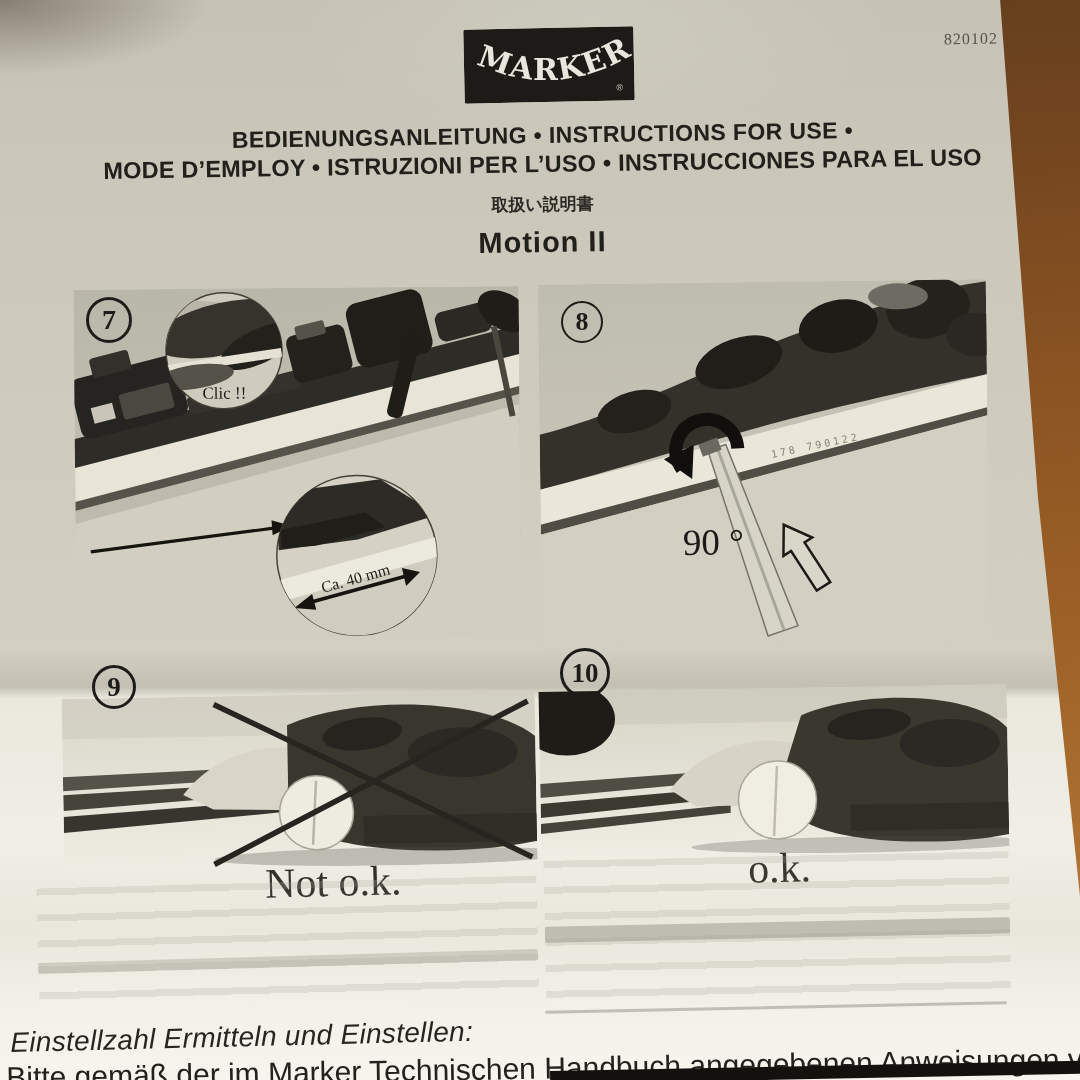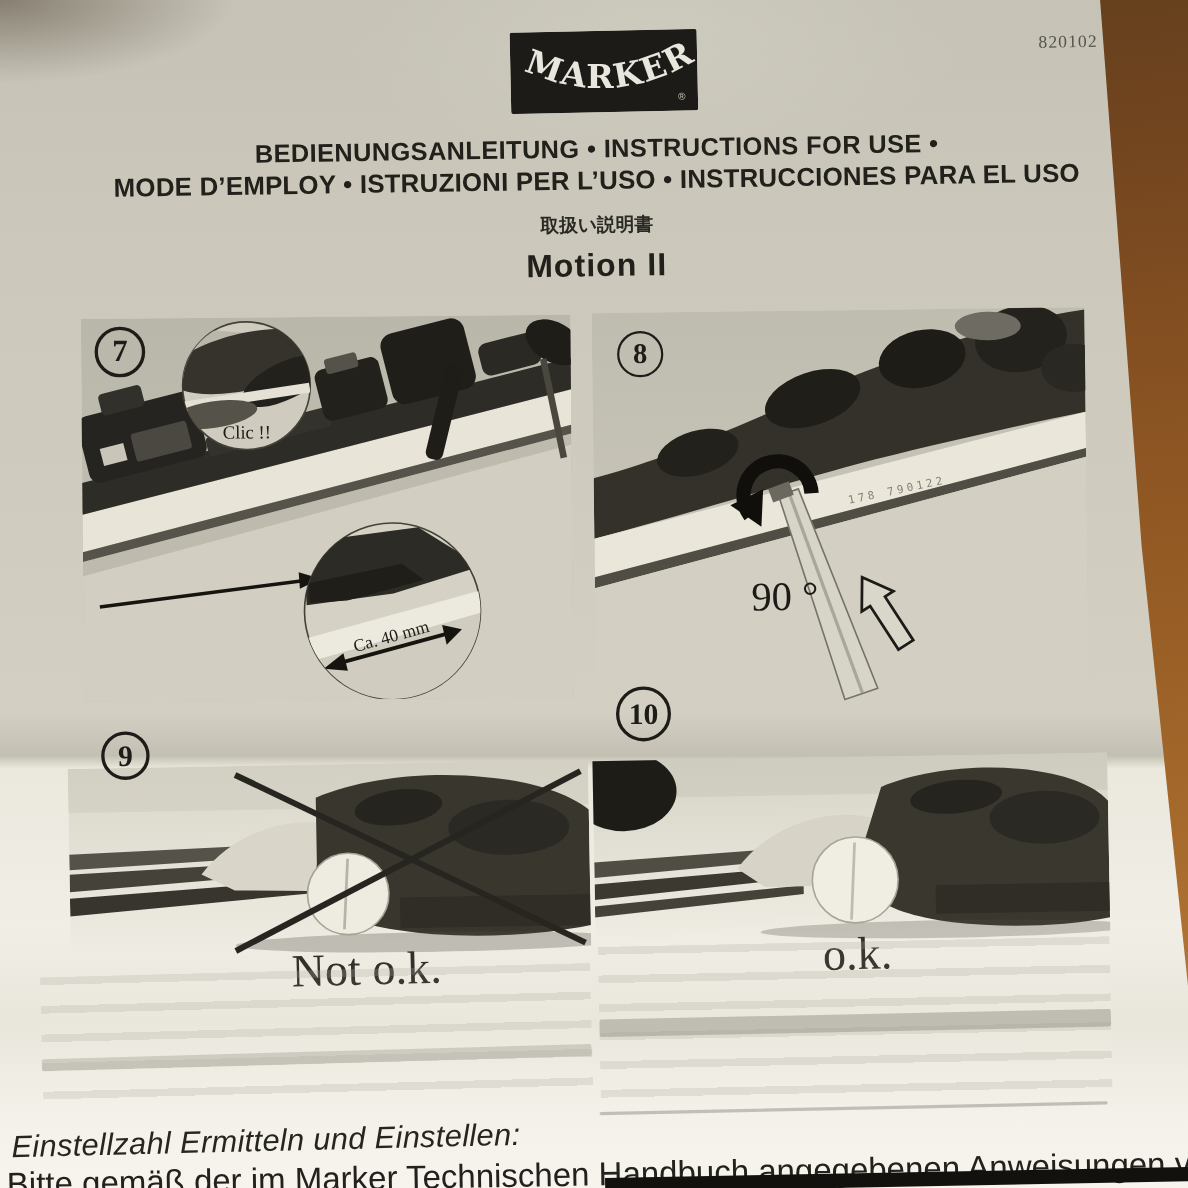--- a/index.html
+++ b/index.html
@@ -217,21 +217,21 @@
     <path d="M262,28 C300,12 360,8 405,16 C440,22 460,34 468,44 L468,150 C425,158 370,158 325,152 C290,147 265,138 252,126 C240,114 236,98 245,80 Z" fill="#3a372f"></path>
     <ellipse cx="330" cy="38" rx="42" ry="15" transform="rotate(-5 330 38)" fill="#26241e"></ellipse>
     <ellipse cx="410" cy="58" rx="50" ry="24" fill="#2b2923"></ellipse>
     <rect x="310" y="118" width="158" height="26" fill="#2f2d26"></rect>
     <ellipse cx="320" cy="158" rx="170" ry="8" fill="#504d44" opacity="0.28"></ellipse>
     <g>
       <circle cx="237" cy="112" r="39" fill="#f0eee2" stroke="#a8a599" stroke-width="1.5"></circle>
       <line x1="237" y1="78" x2="233" y2="148" stroke="#bfbcaf" stroke-width="2.5"></line>
     </g>
   </svg>
-  <div class="abs badge" style="left:560px;top:624px;width:50px;height:50px;font-size:27px">
+  <div class="abs badge" style="left:560px;top:648px;width:50px;height:50px;font-size:27px">
     <span>10</span>
   </div>
   <div class="abs caption" style="left:748px;top:844px;font-size:42px;transform:rotate(-1.5deg)">o.k.</div>
 
   <div class="abs streaks" style="left:38px;top:882px;width:500px;height:128px;transform:rotate(-1.5deg)"></div>
   <div class="abs band" style="left:38px;top:956px;width:500px;height:11px;background:rgba(165,162,150,.42);transform:rotate(-1.6deg)"></div>
   <div class="abs streaks" style="left:545px;top:856px;width:465px;height:150px;transform:rotate(-1.2deg)"></div>
   <div class="abs band" style="left:545px;top:922px;width:465px;height:16px;background:rgba(150,147,136,.5);transform:rotate(-1.2deg)"></div>
   <div class="abs band" style="left:545px;top:1006px;width:462px;height:3px;background:rgba(120,117,106,.4);transform:rotate(-1.2deg)"></div>
 

